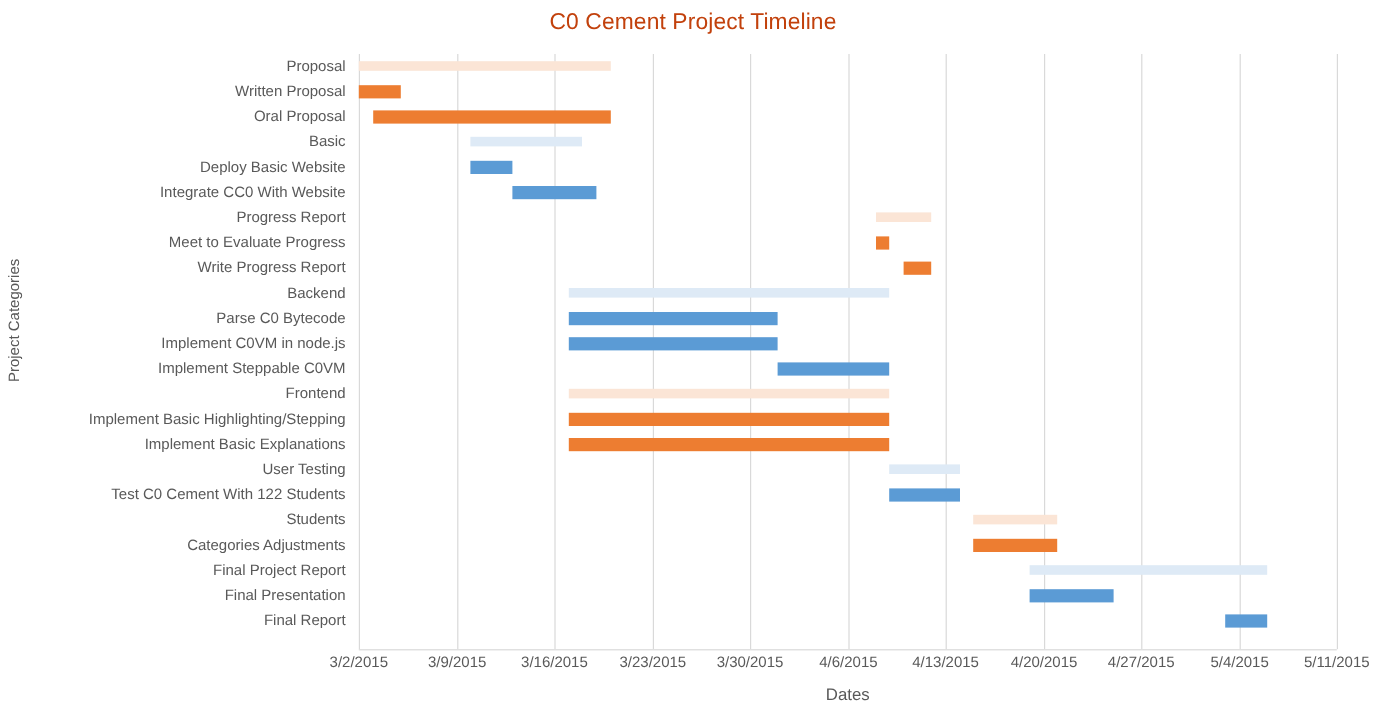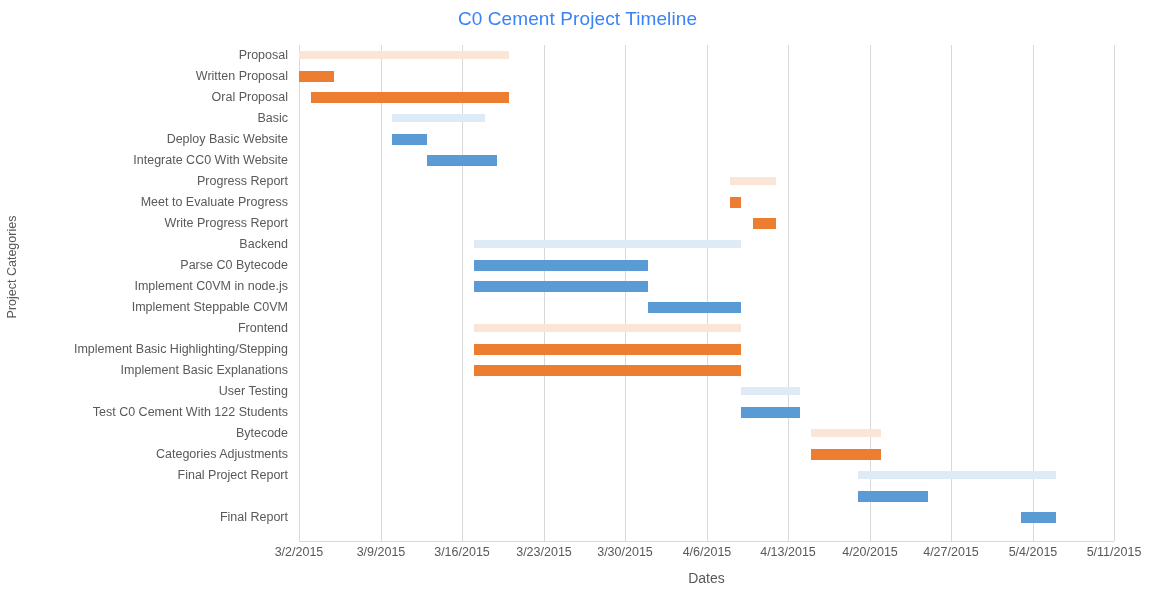--- a/index.html
+++ b/index.html
@@ -10,21 +10,21 @@
     color:#595959;
     overflow:hidden;
     position:relative;
   }
   #chart-root{position:absolute;left:0;top:0;width:1155px;height:589px;}
 
   #chart-title{
     position:absolute;left:0;top:8px;width:1155px;
     text-align:center;
     font-size:19px;
-    color:#3b82f6;
+    color:#c2410c;
     letter-spacing:0.1px;
     white-space:nowrap;
   }
 
   
   #plot{
     position:absolute;
     left:299px;top:45px;
     width:815px;height:496px;
   }
@@ -109,23 +109,24 @@
       <div class="cat-label" style="top: 168px;">Write Progress Report</div>
       <div class="cat-label" style="top: 189px;">Backend</div>
       <div class="cat-label" style="top: 210px;">Parse C0 Bytecode</div>
       <div class="cat-label" style="top: 231px;">Implement C0VM in node.js</div>
       <div class="cat-label" style="top: 252px;">Implement Steppable C0VM</div>
       <div class="cat-label" style="top: 273px;">Frontend</div>
       <div class="cat-label" style="top: 294px;">Implement Basic Highlighting/Stepping</div>
       <div class="cat-label" style="top: 336px;">User Testing</div>
       <div class="cat-label" style="top: 315px;">Implement Basic Explanations</div>
       <div class="cat-label" style="top: 357px;">Test C0 Cement With 122 Students</div>
-      <div class="cat-label" style="top: 378px;">Bytecode</div>
+      <div class="cat-label" style="top: 378px;">Students</div>
       <div class="cat-label" style="top: 399px;">Categories Adjustments</div>
       <div class="cat-label" style="top: 420px;">Final Project Report</div>
+      <div class="cat-label" style="top: 441px;">Final Presentation</div>
       <div class="cat-label" style="top: 462px;">Final Report</div>
     </div>
 
   <div id="plot">
       <div class="gridline" style="left: 0px;"></div>
       <div class="gridline" style="left: 82px;"></div>
       <div class="gridline" style="left: 163px;"></div>
       <div class="gridline" style="left: 245px;"></div>
       <div class="gridline" style="left: 326px;"></div>
       <div class="gridline" style="left: 408px;"></div>

